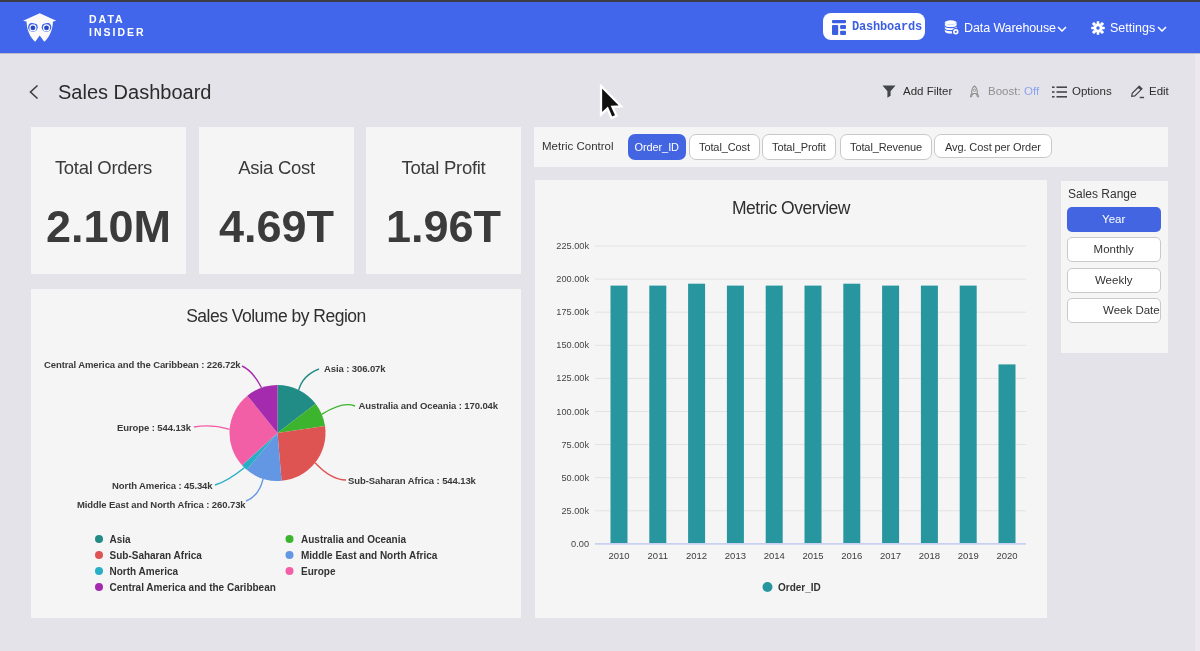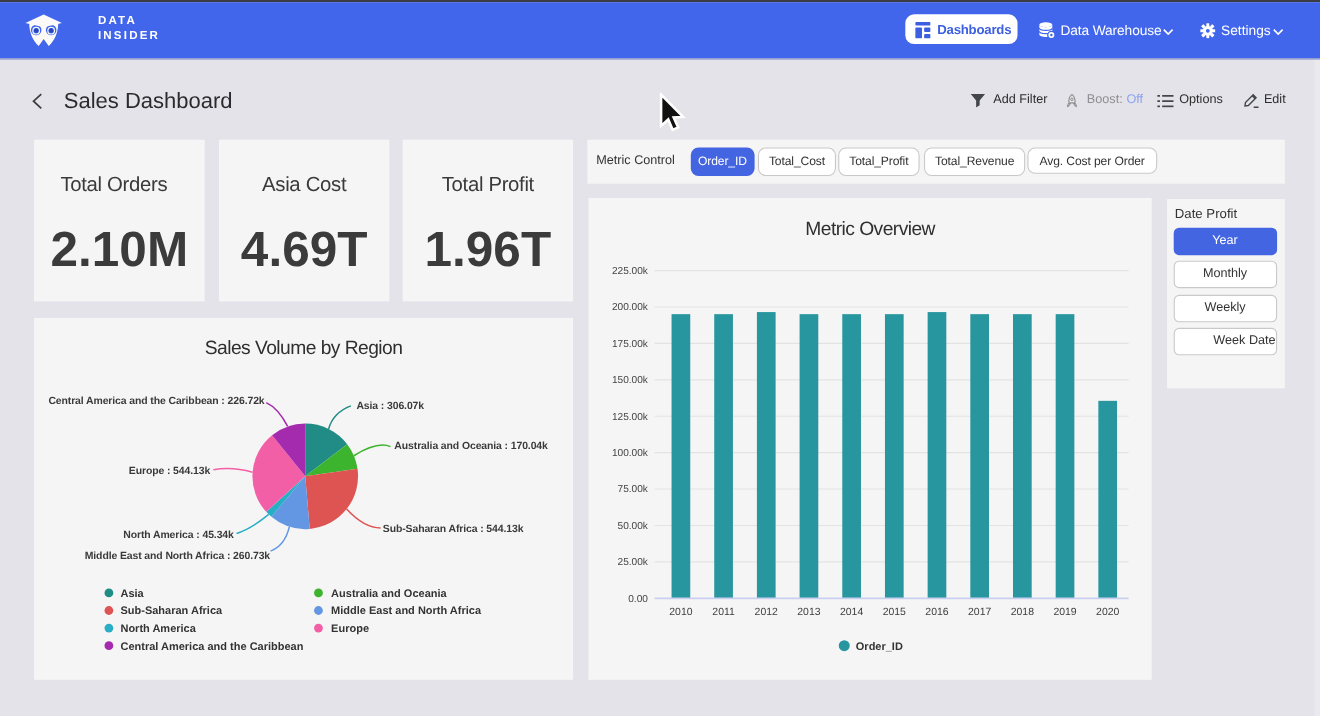--- a/index.html
+++ b/index.html
@@ -28,21 +28,21 @@
   </svg>
   <div class="abs" style="left:61px;top:11px;color:#fff;font-size:10.5px;font-weight:bold;letter-spacing:2px;line-height:13px;margin-left:28px;">DATA<br>INSIDER</div>
 
   <div class="abs" style="left:823px;top:11px;width:102px;height:27px;background:#fff;border-radius:8px;">
     <svg class="abs" style="left:9px;top:7px;" width="14" height="15" viewBox="0 0 14 15">
       <rect x="0" y="0" width="14" height="3.2" rx="1" fill="#3c5fe2"></rect>
       <rect x="0" y="4.9" width="6.2" height="10.1" rx="1" fill="#3c5fe2"></rect>
       <rect x="8.1" y="4.9" width="5.9" height="4.2" rx="1" fill="#3c5fe2"></rect>
       <rect x="8.1" y="10.8" width="5.9" height="4.2" rx="1" fill="#3c5fe2"></rect>
     </svg>
-    <div class="abs" style="left:29px;top:7px;color:#3c5fe2;font-size:12px;font-weight:bold;letter-spacing:-0.2px;">Dashboards</div>
+    <div class="abs" style="left:29px;top:7px;color:#3c5fe2;font-size:12px;font-weight:bold;letter-spacing:-0.2px;font-family:Liberation Mono, monospace;">Dashboards</div>
   </div>
 
   <svg class="abs" style="left:944px;top:18px;" width="16" height="16" viewBox="0 0 19 19">
     <ellipse cx="8" cy="3" rx="7" ry="2.6" fill="#fff"></ellipse>
     <path d="M1 3 L1 13.5 A7 2.6 0 0 0 15 13.5 L15 3 A7 2.6 0 0 1 1 3 Z" fill="#fff"></path>
     <path d="M1 6.5 A7 2.6 0 0 0 15 6.5" fill="none" stroke="#4166ec" stroke-width="1.3"></path>
     <path d="M1 10 A7 2.6 0 0 0 15 10" fill="none" stroke="#4166ec" stroke-width="1.3"></path>
     <circle cx="14" cy="14" r="4.6" fill="#4166ec"></circle>
     <circle cx="14" cy="14" r="3.2" fill="#fff"></circle>
     <circle cx="14" cy="14" r="1.3" fill="#4166ec"></circle>
@@ -226,17 +226,17 @@
     <text x="394.4" y="379">2018</text>
     <text x="433.2" y="379">2019</text>
     <text x="472" y="379">2020</text>
   </g>
   <circle cx="232.5" cy="407" r="5" fill="#28969e"></circle>
   <text x="243" y="410.5" font-size="10" font-weight="bold" fill="#333">Order_ID</text>
 </svg>
 </div>
 
 <div class="card" style="left:1061px;top:181px;width:106.5px;height:172px;"></div>
-<div class="abs" style="left:1068px;top:187px;font-size:12px;color:#333;">Date Profit</div>
+<div class="abs" style="left:1068px;top:187px;font-size:12px;color:#333;">Sales Range</div>
 <div class="abs" style="left:1066.7px;top:207.4px;width:94px;height:25px;line-height:25px;text-align:center;background:#4365e2;color:#fff;border-radius:5px;font-size:11.5px;">Year</div>
 <div class="abs" style="left:1066.7px;top:237.3px;width:94px;height:25px;line-height:23px;text-align:center;background:#fff;border:1px solid #c9c9c9;color:#333;border-radius:5px;font-size:11.5px;">Monthly</div>
 <div class="abs" style="left:1066.7px;top:267.5px;width:94px;height:25px;line-height:23px;text-align:center;background:#fff;border:1px solid #c9c9c9;color:#333;border-radius:5px;font-size:11.5px;">Weekly</div>
 <div class="abs" style="left:1066.7px;top:297.7px;width:94px;height:25px;line-height:23px;text-align:right;background:#fff;border:1px solid #c9c9c9;color:#333;border-radius:5px;font-size:11.5px;">Week Date</div>
 
 </body></html>

